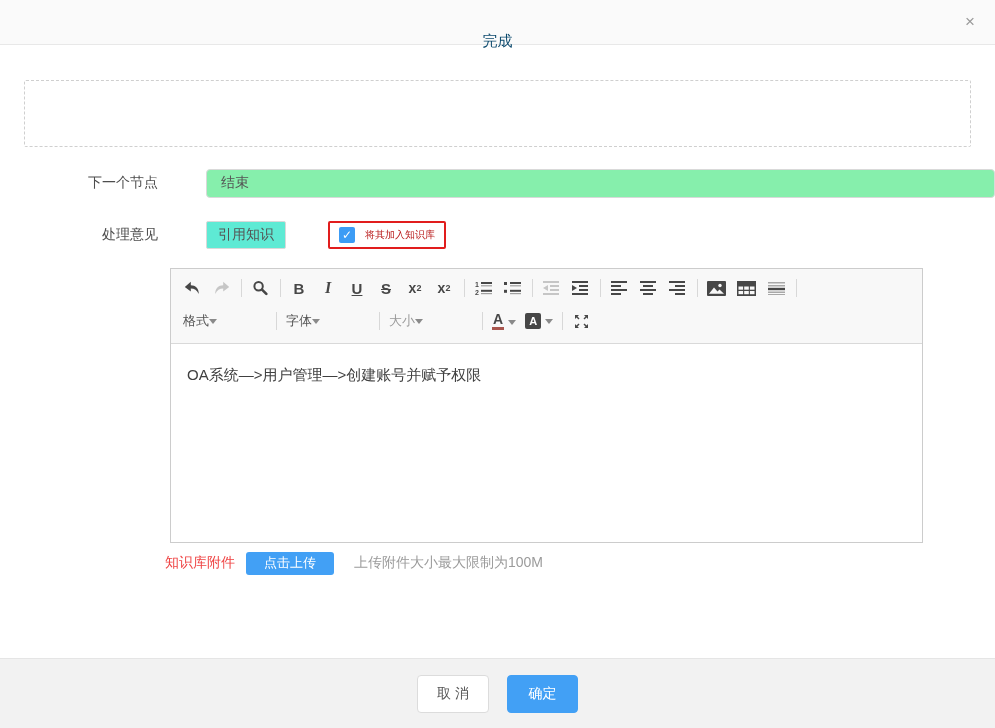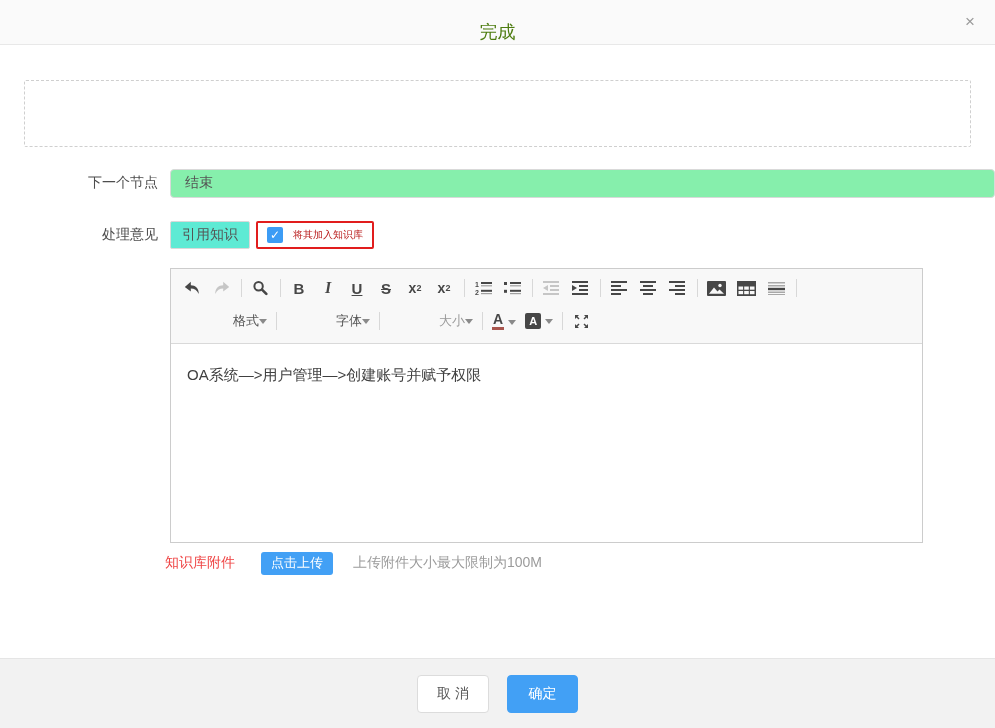--- a/index.html
+++ b/index.html
@@ -2,28 +2,28 @@
 <html><head>
 <meta charset="utf-8">
 <style>
   * { margin:0; padding:0; box-sizing:border-box; }
   html,body { width:995px; height:728px; }
   body { font-family:"Liberation Sans","DejaVu Sans",sans-serif; background:#fff; }
   .dialog { position:relative; width:995px; height:728px; background:#fff; overflow:hidden; }
 
   
   .header { position:absolute; top:0; left:0; width:100%; height:45px; background:#fafafa; border-bottom:1px solid #e8e8e8; }
-  .title { position:absolute; top:10px; left:0; width:100%; height:45px; line-height:45px; text-align:center; font-size:18px; color:#4d7c0f; font-weight:500; }
+  .title { position:absolute; top:18px; left:0; width:100%; height:45px; line-height:45px; text-align:center; font-size:15px; color:#0c4a6e; font-weight:500; }
   .close { position:absolute; top:11px; right:14px; width:22px; height:22px; line-height:22px; text-align:center; font-size:17px; color:#9a9a9a; cursor:pointer; }
 
   
   .dashed-box { position:absolute; left:24px; top:80px; width:947px; height:67px; border:1px dashed #cfcfcf; border-radius:2px; background:#fff; }
 
   
-  .form-row { position:absolute; left:0; width:995px; display:flex; align-items:center; }
+  .form-row { position:absolute; left:0; width:995px; display:flex; align-items:center;gap:36px; }
   .label-col { width:158px; text-align:right; font-size:14px; color:#4d4d4d; flex:0 0 158px; }
   .row-next { top:168px; height:30px; }
   .row-opinion { top:220px; height:30px; }
   .text-input { margin-left:12px; width:909px; height:29px; border:1px solid #d9d9d9; border-radius:4px; padding:0 14px; font-size:14px; color:#555; background:#86efac; outline:none; font-family:inherit; }
   .ref-btn { margin-left:12px; height:28px; padding:0 11px; background:#5eead4; border:1px solid #d9d9d9; border-radius:2px; font-size:14px; color:#555; cursor:pointer; font-family:inherit; }
   .red-group { margin-left:6px; display:flex; align-items:center; border:2px solid #e11d1d; border-radius:2px; padding:4px 9px; }
   .checkbox { width:16px; height:16px; background:#3c9cf5; border-radius:2px; color:#fff; font-size:12px; line-height:16px; text-align:center; cursor:pointer; }
   .check-label { margin-left:10px; font-size:10px; color:#b91c1c; cursor:pointer; }
 
   
@@ -33,34 +33,34 @@
   .tb-row.second { height:32px; }
   .tb-btn { display:inline-flex; align-items:center; justify-content:center; min-width:18px; height:24px; color:#474747; cursor:pointer; margin-right:11px; }
   .tb-btn.disabled { color:#c6c6c6; }
   .tb-sep { width:1px; height:18px; background:#d8d8d8; margin:0 9px 0 0; }
   .tb-txt { font-size:15px; font-weight:700; }
   .tb-txt.italic { font-family:"Liberation Serif","DejaVu Serif",serif; font-style:italic; font-weight:600; font-size:16px; }
   .tb-txt.under { text-decoration:underline; }
   .tb-txt.strike { text-decoration:line-through; }
   .scrpt { font-size:14px; font-weight:600; }
   .scrpt sub,.scrpt sup { font-size:9px; font-weight:700; }
-  .select { display:flex; align-items:center; justify-content:flex-end; width:84px; height:24px; cursor:pointer; margin-right:9px; }
+  .select { display:flex; align-items:center; justify-content:flex-start; width:84px; height:24px; cursor:pointer; margin-right:9px; }
   .select .sel-label { font-size:13px; color:#555; }
   .select .sel-label.placeholder { color:#999; }
   .caret { width:0; height:0; border-left:4px solid transparent; border-right:4px solid transparent; border-top:5px solid #8a8a8a; }
   .color-btn { display:flex; align-items:flex-end; cursor:pointer; margin-right:9px; }
   .color-a { font-size:14px; font-weight:700; color:#474747; border-bottom:3px solid #a8554e; line-height:15px; padding:0 1px; }
   .bg-a { width:16px; height:16px; background:#474747; border-radius:2px; color:#fff; font-size:11px; font-weight:700; line-height:16px; text-align:center; }
   .color-btn .caret { margin:0 0 5px 4px; }
   .content { padding:20px 16px; font-size:15px; color:#404040; line-height:1.5; height:202px; cursor:text; }
 
   
   .attach-row { position:absolute; left:165px; top:551px; height:24px; display:flex; align-items:center; }
   .attach-label { font-size:14px; color:#ef4444; }
-  .upload-btn { margin-left:26px; height:23px; padding:0 10px; background:#42a0f5; border:none; border-radius:3px; color:#fff; font-size:13px; cursor:pointer; font-family:inherit; }
+  .upload-btn { margin-left:11px; height:23px; padding:0 18px; background:#42a0f5; border:none; border-radius:3px; color:#fff; font-size:13px; cursor:pointer; font-family:inherit; }
   .hint { margin-left:20px; font-size:14px; color:#9b9b9b; }
 
   
   .footer { position:absolute; left:0; top:658px; width:995px; height:70px; background:#f2f2f2; border-top:1px solid #e5e5e5; display:flex; align-items:center; justify-content:center; gap:18px; }
   .btn { height:38px; border-radius:4px; font-size:14px; cursor:pointer; font-family:inherit; }
   .btn-cancel { width:72px; background:#fff; border:1px solid #dcdcdc; color:#555; }
   .btn-confirm { width:71px; background:#42a0f5; border:1px solid #42a0f5; color:#fff; }
 
   svg { display:block; }
 </style>

